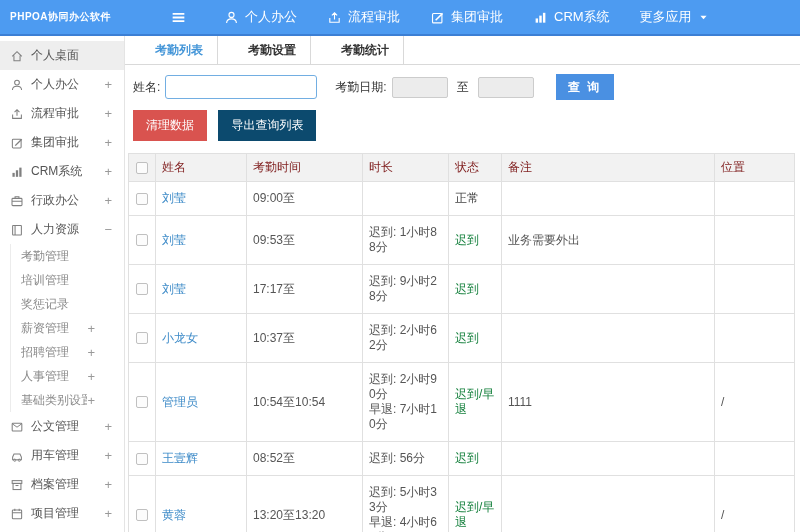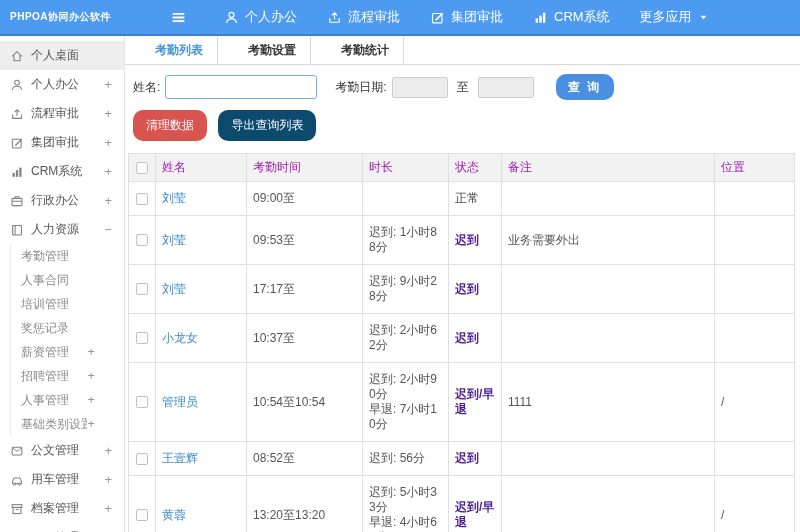--- a/index.html
+++ b/index.html
@@ -25,61 +25,61 @@
   .sidebar { position: fixed; top: 36px; left: 0; bottom: 0; width: 125px;
     background: #fff; border-right: 1px solid #e4e4e4; padding-top: 5px; overflow: hidden; }
   .s-item { height: 29px; display: flex; align-items: center; padding: 0 12px 0 10px;
     font-size: 12px; color: #555; cursor: pointer; white-space: nowrap; }
   .s-item.active { background: #eeeeee; }
   .s-item .ic { margin-right: 7px; color: #808080; flex: 0 0 auto; }
   .s-label { overflow: hidden; }
   .s-expand { margin-left: auto; color: #999; font-size: 13px; cursor: pointer; }
   .s-sub { margin-left: 10px; border-left: 1px solid #ececec; }
   .s-subitem { height: 24px; display: flex; align-items: center; padding: 0 29px 0 10px;
-    font-size: 12px; color: #8a8a8a; cursor: pointer; white-space: nowrap; font-family: Liberation Mono, monospace; }
+    font-size: 12px; color: #8a8a8a; cursor: pointer; white-space: nowrap; }
 
   
   .main { position: fixed; top: 36px; left: 125px; right: 0; bottom: 0; background: #fff; overflow: hidden; }
   .tabbar { height: 29px; border-bottom: 1px solid #d9d9d9; display: flex; background: #fff; }
   .tab { padding: 0 14px; line-height: 28px; font-size: 12px; font-weight: bold;
     color: #333; border-right: 1px solid #d9d9d9; cursor: pointer; background: #fff; margin-left: 16px; }
   .tab.active { color: #4596d8; }
 
   .filter { display: flex; align-items: center; padding: 9px 8px 8px 8px; font-size: 12px; color: #333; }
   .flabel { margin-right: 5px; white-space: nowrap; }
   .name-input { width: 152px; height: 24px; border: 1px solid #72aee2; border-radius: 3px;
     padding: 0 5px; font-size: 12px; outline: none; }
   .date-label { margin-left: 18px; }
   .date-input { width: 56px; height: 21px; background: #ececec; border: 1px solid #ccc;
     border-radius: 2px; font-size: 12px; padding: 0 4px; }
   .to-label { margin: 0 9px; }
-  .btn { border: none; border-radius: 10px; color: #fff; font-size: 12px; cursor: pointer;
+  .btn { border: none; border-radius: 0; color: #fff; font-size: 12px; cursor: pointer;
     font-family: inherit; }
   .btn-search { background: #4a90e2; width: 58px; height: 26px; margin-left: 22px;
     font-weight: bold; letter-spacing: 2px; }
   .actions { padding: 2px 8px 10px 8px; }
   .btn-danger { background: #d9534f; padding: 7px 13px; margin-right: 7px; }
   .btn-info { background: #0c4a6e; padding: 7px 13px; }
 
   
   .grid { width: calc(100% - 8px); margin: 2px 4px 0 3px; border-collapse: collapse;
     table-layout: fixed; font-size: 12px; }
   .grid th, .grid td { border: 1px solid #e0e0e0; text-align: left; vertical-align: middle; }
-  .grid th { background: #f2f2f2; color: #a21caf; font-weight: normal; padding: 5px 6px; height: 25px; }
+  .grid th { background: #f2f2f2; color: #7f1d1d; font-weight: normal; padding: 5px 6px; height: 25px; }
   .grid td { padding: 9px 6px; color: #555; line-height: 15px; word-break: break-all; }
   .td-cb { width: 27px; text-align: center !important; }
   .td-name { width: 91px; }
   .td-time { width: 116px; }
   .td-dur { width: 86px; }
   .td-status { width: 53px; }
   .td-note { width: 213px; }
   .cbx { width: 12px; height: 12px; border: 1px solid #c0c0c0; background: #fcfcfc;
     border-radius: 2px; display: inline-block; vertical-align: middle; cursor: pointer; }
   .name-link { color: #3e8bc8; cursor: pointer; }
-  .status.late { color: #4c1d95; font-weight: bold; }
+  .status.late { color: #15803d; }
   .status.normal { color: #444; margin-top: 28px; }
 </style>
 </head>
 <body>
 
 <svg width="0" height="0" style="position:absolute" aria-hidden="true">
   <defs>
     <symbol id="i-home" viewBox="0 0 16 16">
         <path d="M2.5 8.5 L8 3 L13.5 8.5 M4.5 7.5 V13.5 H11.5 V7.5" fill="none" stroke="currentColor" stroke-width="1.2"></path>
       </symbol>
@@ -220,23 +220,20 @@
     <div class="s-item">
       <svg class="ic" viewBox="0 0 16 16">
         <use href="#i-book"></use>
       </svg>
       <span class="s-label">人力资源</span>
       <span class="s-expand">−</span>
     </div>
     <div class="s-sub">
       <div class="s-subitem">
         <span class="s-label">考勤管理</span>
-      </div>
-      <div class="s-subitem">
-        <span class="s-label">人事合同</span>
       </div>
       <div class="s-subitem">
         <span class="s-label">培训管理</span>
       </div>
       <div class="s-subitem">
         <span class="s-label">奖惩记录</span>
       </div>
       <div class="s-subitem">
         <span class="s-label">薪资管理</span>
         <span class="s-expand">+</span>

